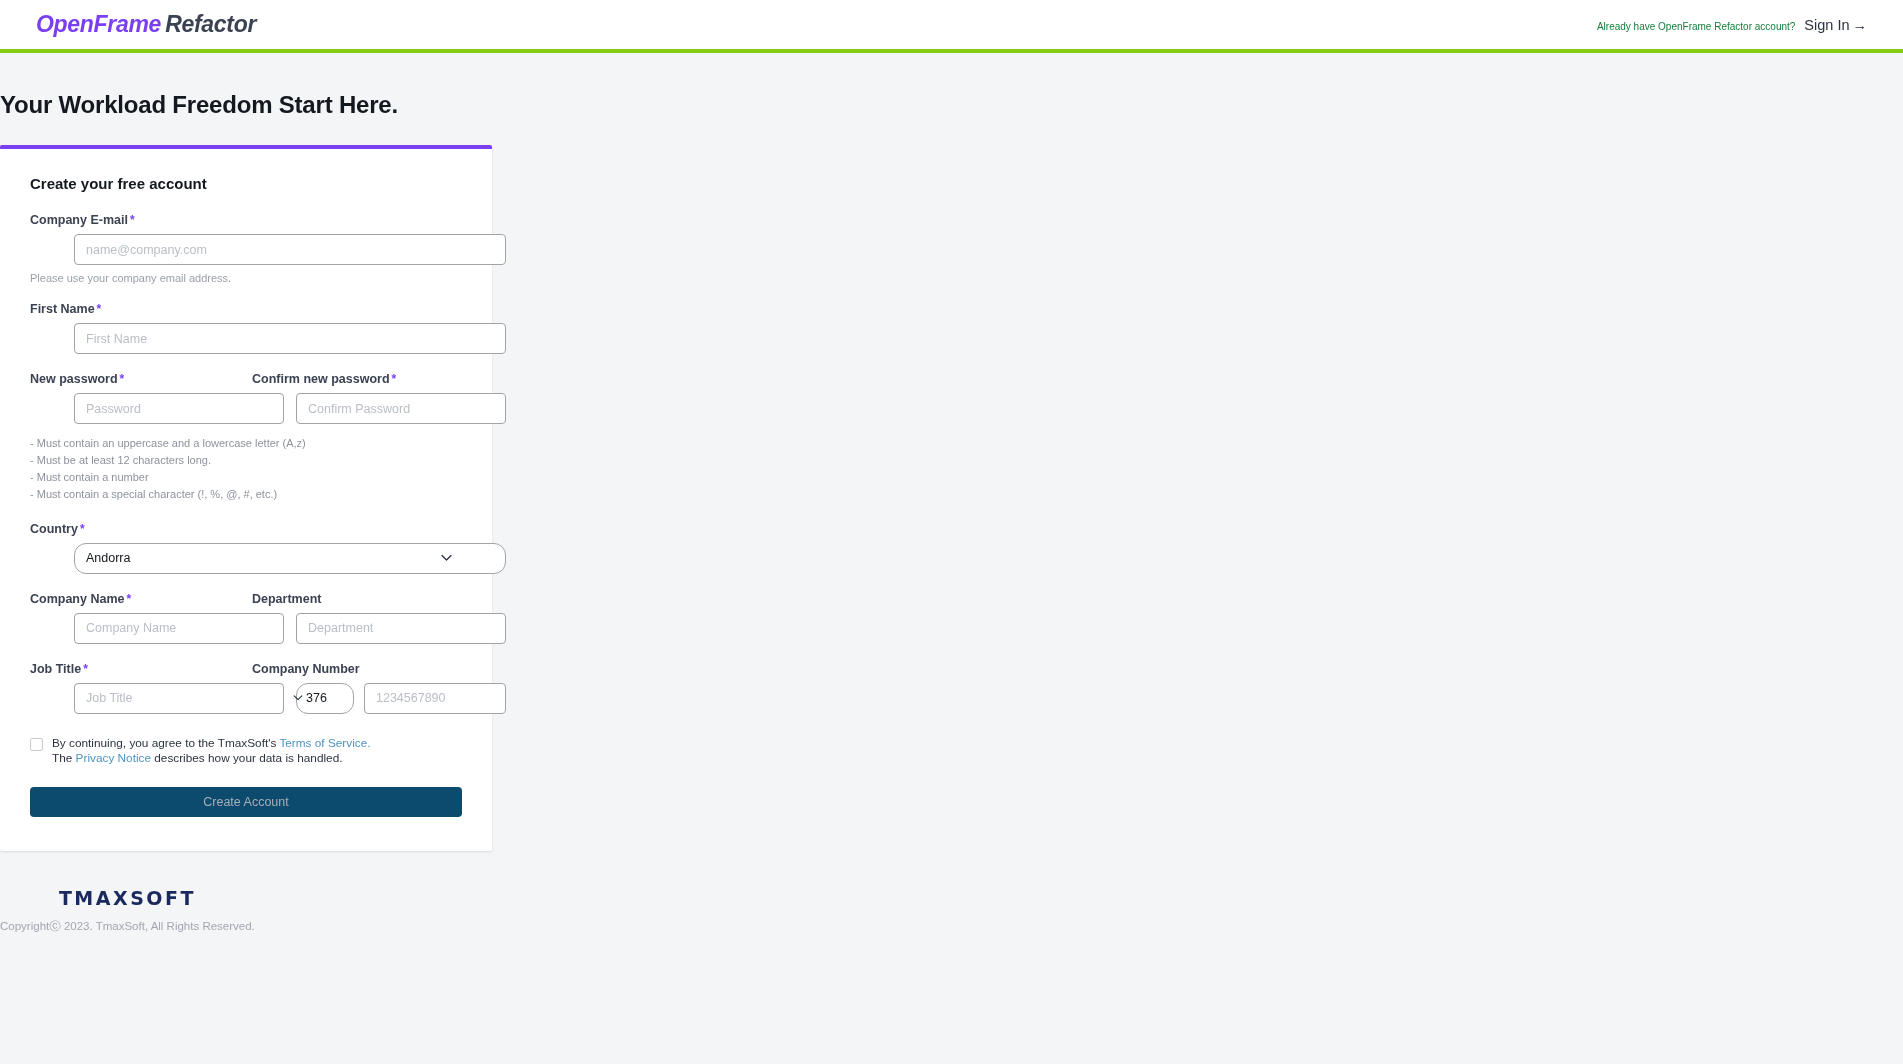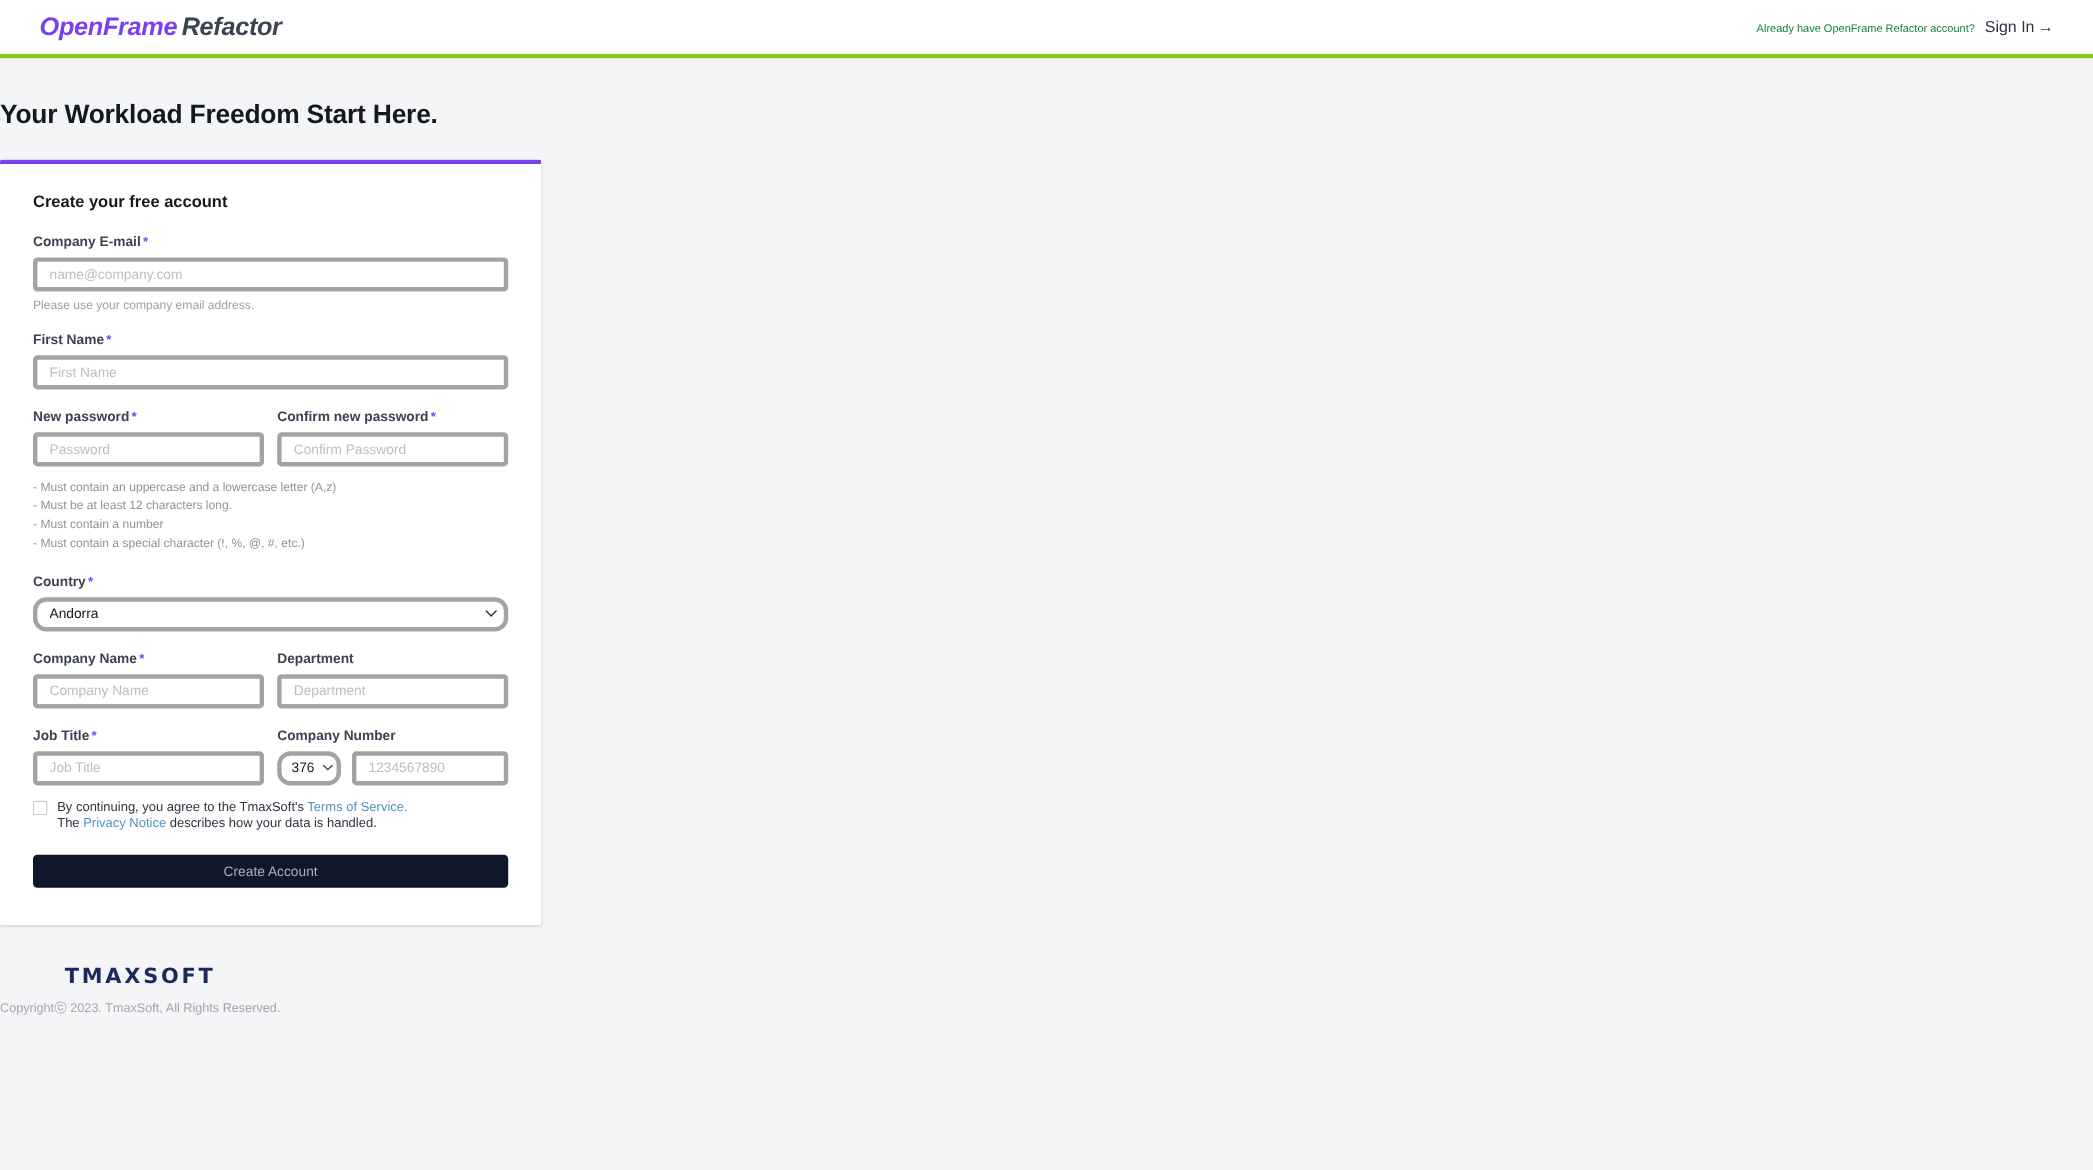--- a/index.html
+++ b/index.html
@@ -91,28 +91,29 @@
     color: #3b4252;
     margin-bottom: 7px;
     display: block;
     font-weight: 700;
   }
   .req { color: #7b3ff2; font-size: 12px; margin-left: 2px; }
 
   .input {
     width: 100%;
     height: 31px;
-    border: 4px solid #a3a3a3;
+    border: 1px solid #a3a3a3;
     border-radius: 4px;
     padding: 0 11px;
     font-size: 12.5px;
     font-family: "Liberation Sans", sans-serif;
     color: #14181f;
     background: #fff;
     outline: none;
+    margin-left: 44px;
   }
   .input::placeholder { color: #b9bec7; }
 
   .hint {
     font-size: 11px;
     color: #9aa0aa;
     margin-top: 7px;
   }
 
   .row {
@@ -153,21 +154,21 @@
   .phone-code { width: 58px; flex: none; }
   .phone-code select.input { padding: 0 6px 0 9px; }
   .phone-code .chev { right: 7px; }
   .phone-num { flex: 1; }
 
   
   .terms {
     display: flex;
     align-items: flex-start;
     gap: 9px;
-    margin-top: 12px;
+    margin-top: 22px;
   }
   .cbox {
     width: 13px;
     height: 13px;
     margin-top: 2px;
     border: 1px solid #c7cbd2;
     border-radius: 2px;
     background: #fff;
     flex: none;
     cursor: pointer;
@@ -183,21 +184,21 @@
     color: #4e93c4;
     text-decoration: none;
   }
 
   .submit {
     margin-top: 20px;
     width: 100%;
     height: 30px;
     border: none;
     border-radius: 4px;
-    background: #0f172a;
+    background: #0c4a6e;
     color: #a9aeb6;
     font-size: 12.5px;
     font-family: "Liberation Sans", sans-serif;
     cursor: default;
   }
 
   
   .footer {
     margin-top: 36px;
     text-align: center;

